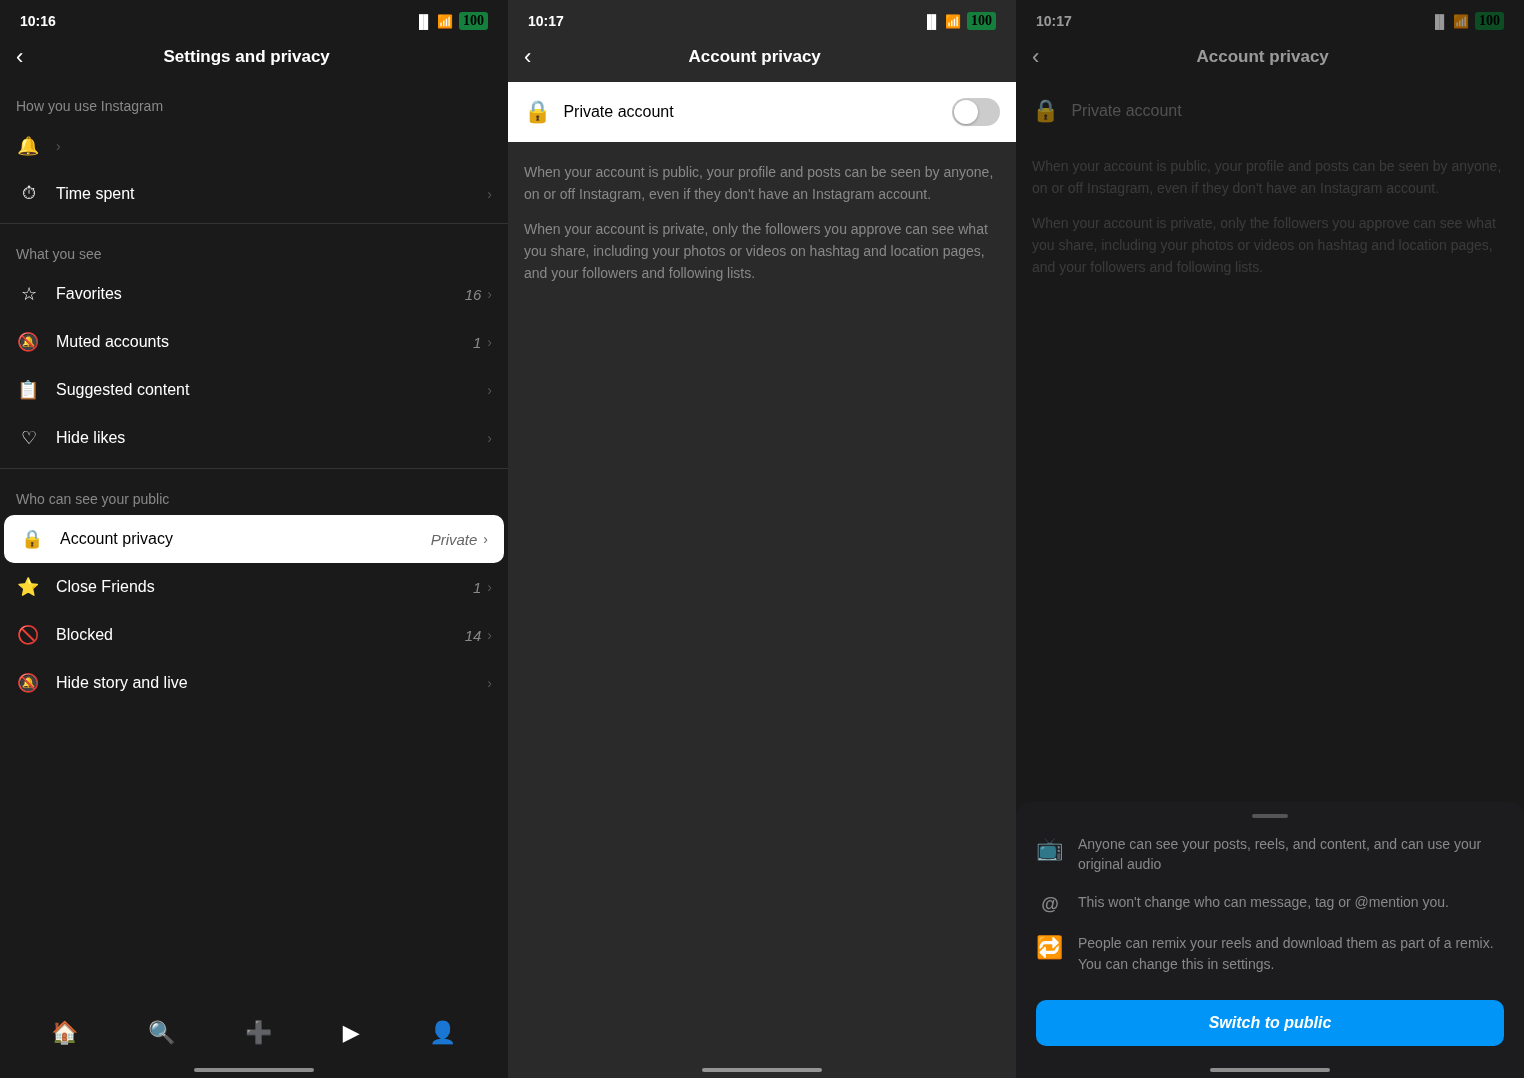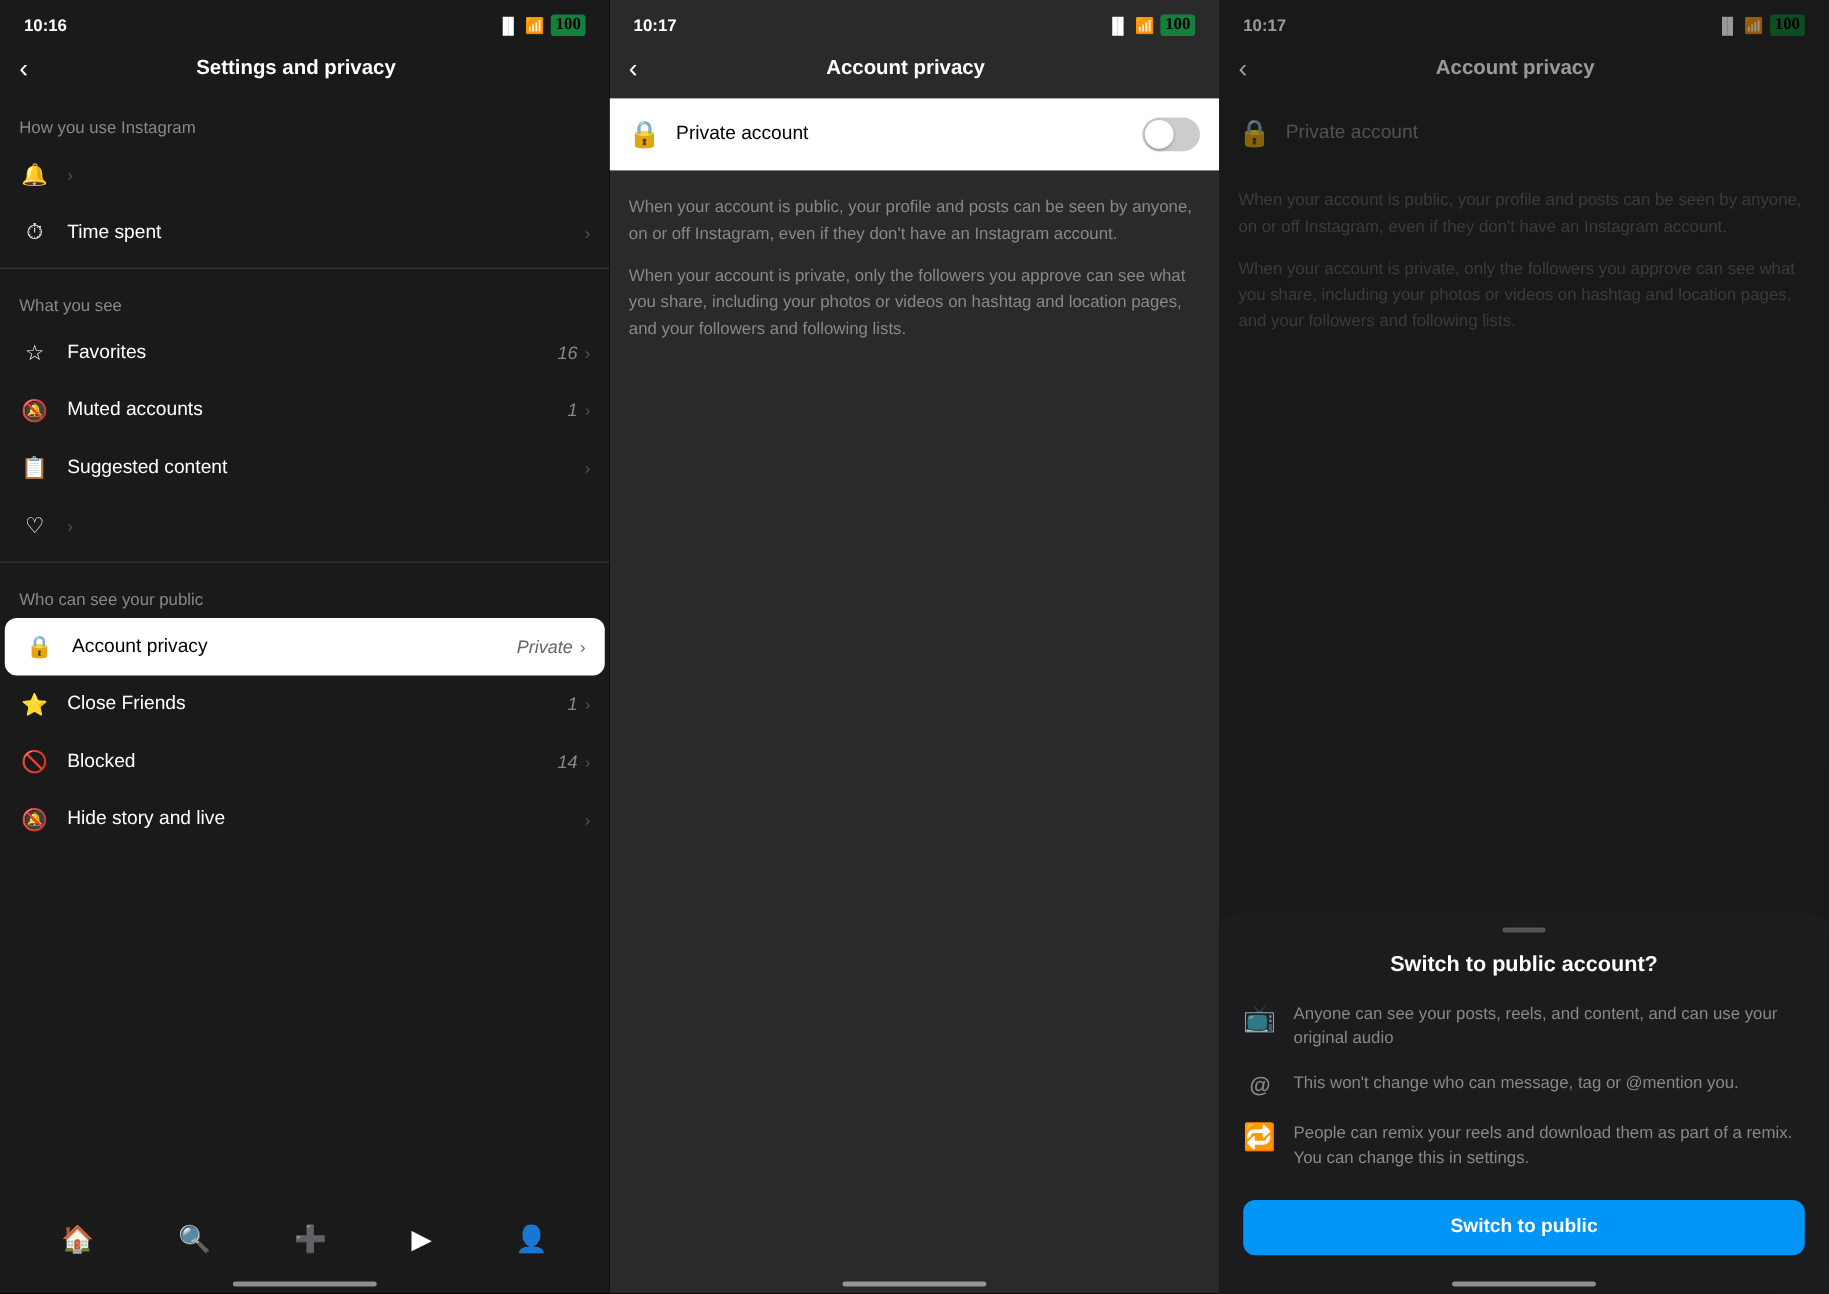--- a/index.html
+++ b/index.html
@@ -279,20 +279,21 @@
       background: #0095f6;
       color: #fff;
       font-size: 16px;
       font-weight: 600;
       border: none;
       border-radius: 10px;
       width: 100%;
       padding: 14px;
       cursor: pointer;
       margin-top: 8px;
+      font-style: italic;
     }
 
     
     .p3-private-row {
       display: flex;
       align-items: center;
       gap: 12px;
       padding: 16px;
     }
     .p3-private-row .lock-icon-large { color: #888; }
@@ -349,20 +350,21 @@
         <span class="item-value">1</span>
         <span class="chevron">›</span>
       </div>
       <div class="list-item">
         <span class="item-icon">📋</span>
         <span class="item-label">Suggested content</span>
         <span class="chevron">›</span>
       </div>
       <div class="list-item">
         <span class="item-icon">♡</span>
+        <span class="item-label">Hide likes</span>
         <span class="chevron">›</span>
       </div>
 
       <div class="section-divider"></div>
 
       <div class="section-header">Who can see your public</div>
       <div class="list-item highlighted">
         <span class="item-icon">🔒</span>
         <span class="item-label">Account privacy</span>
         <span class="item-value">Private</span>
@@ -457,21 +459,20 @@
     </div>
     <div class="panel3-content">
       <p>When your account is public, your profile and posts can be seen by anyone, on or off Instagram, even if they don't have an Instagram account.</p>
       <p style="margin-top:14px;">When your account is private, only the followers you approve can see what you share, including your photos or videos on hashtag and location pages, and your followers and following lists.</p>
     </div>
 
     <div style="position:absolute;top:0;left:0;right:0;bottom:0;background:rgba(0,0,0,0.4);"></div>
 
     <div class="bottom-sheet">
       <div class="sheet-handle"></div>
-      <div class="sheet-title">Switch to public account?</div>
 
       <div class="sheet-item">
         <span class="sheet-item-icon">📺</span>
         <span class="sheet-item-text">Anyone can see your posts, reels, and content, and can use your original audio</span>
       </div>
       <div class="sheet-item">
         <span class="sheet-item-icon" style="font-size:18px;font-weight:700;color:#888;">@</span>
         <span class="sheet-item-text">This won't change who can message, tag or @mention you.</span>
       </div>
       <div class="sheet-item">

